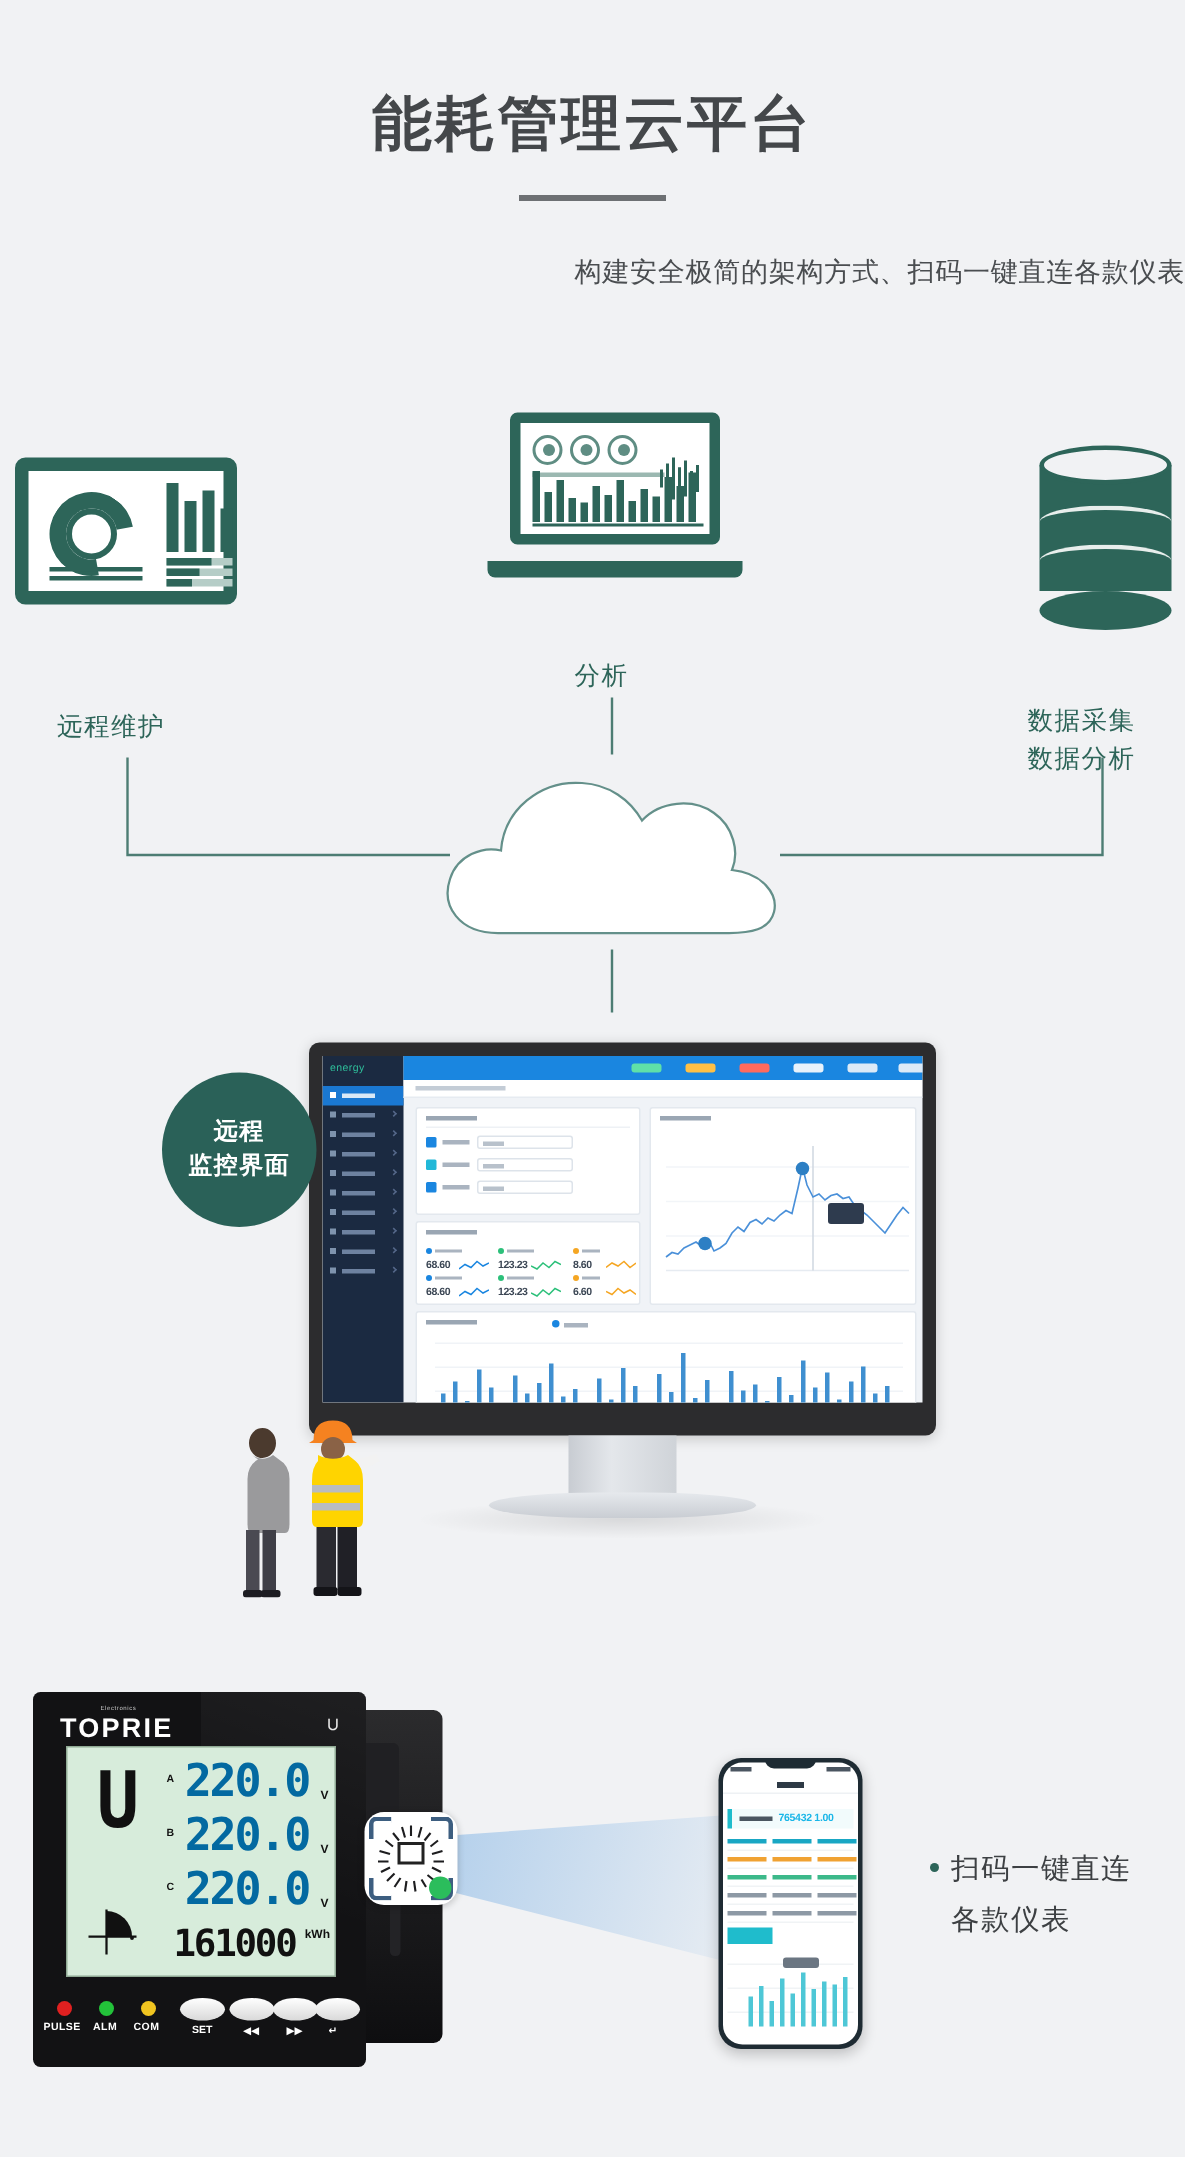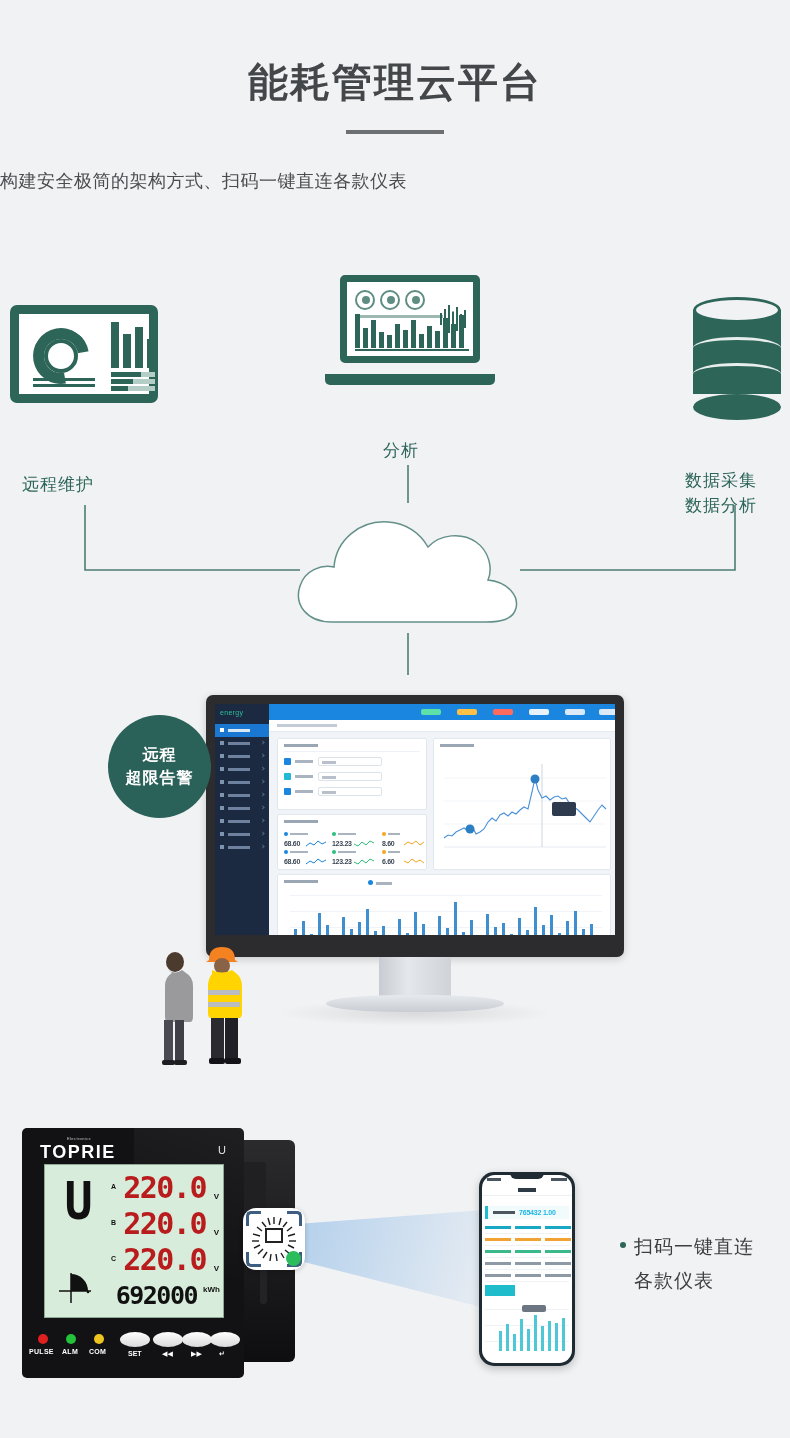--- a/index.html
+++ b/index.html
@@ -13,21 +13,21 @@
   
   #header { position:absolute; left:0; top:17px; width:790px; height:240px; }
   #page-title {
     position:absolute; left:0; top:38px; width:790px; text-align:center;
     font-size:40px; font-weight:bold; letter-spacing:2px; color:#44474a;
   }
   #title-divider {
     position:absolute; left:346px; top:113px; width:98px; height:4px;
     background:#6d7073;
   }
-  #subtitle { position:absolute; left:0; top:148px; width:790px; text-align:left; }
+  #subtitle { position:absolute; left:0; top:148px; width:790px; text-align:right; }
   #subtitle .line { font-size:18px; line-height:33px; color:#4a4d50; letter-spacing:.5px; }
 
   
   #diagram { position:absolute; left:0; top:255px; width:790px; height:420px; }
   .lines-svg { position:absolute; left:0; top:0; width:790px; height:420px; }
 
   
   #icon-report { position:absolute; left:10px; top:50px; width:148px; height:98px;
       border:9px solid #2d6559; border-radius:7px; background:#fff; padding:7px; }
   #icon-report .donut { position:absolute; left:14px; top:14px; width:56px; height:56px;
@@ -69,21 +69,21 @@
 
   
   #cloud { position:absolute; left:290px; top:235px; width:235px; height:145px; }
   #cloud svg { position:absolute; left:0; top:0; }
   #cloud-url { position:absolute; left:0; top:55px; width:235px; text-align:center;
       font-size:19px; font-weight:bold; color:#1f4d44; letter-spacing:.3px; }
   #cloud-sub { position:absolute; left:0; top:84px; width:235px; text-align:center;
       font-size:17px; color:#2d6559; letter-spacing:1px; }
 
   .diagram-label { position:absolute; color:#2d6559; font-size:17px; line-height:25px; letter-spacing:1px; }
-  #label-remote   { left:22px;  top:217px;text-align:center; }
+  #label-remote   { left:38px;  top:217px;text-align:center; }
   #label-analysis { left:383px; top:183px; }
   #label-data     { left:685px; top:213px; text-align:left; }
 
   
   #monitor-scene { position:absolute; left:0; top:670px; width:790px; height:430px; }
 
   #monitor-frame { position:absolute; left:206px; top:25px; width:418px; height:262px;
       background:#2c2c2e; border-radius:7px; padding:9px 9px 22px 9px;
       box-shadow:0 2px 9px rgba(0,0,0,.18); }
   #monitor-screen { width:100%; height:100%; background:#f0f3f7; overflow:hidden; position:relative; }
@@ -162,21 +162,21 @@
   #meter-brand { position:absolute; left:18px; top:14px; font-size:18px; font-weight:bold;
       color:#fff; letter-spacing:1.5px; font-family:"Liberation Sans",sans-serif; }
   #meter-brand-sub { position:absolute; left:45px; top:8px; font-size:4px; color:#c9c9c9; letter-spacing:.4px; }
   #meter-u { position:absolute; right:18px; top:16px; font-size:11px; color:#e6e6e6; }
 
   #lcd { position:absolute; left:22px; top:36px; width:180px; height:154px;
       background:#d7ecdb; border:1px solid #8fa994; }
   #lcd .seg-u { position:absolute; left:18px; top:10px; font-size:52px; line-height:52px;
       color:#111; font-family:"DejaVu Sans Mono",monospace; font-weight:bold; transform:scaleX(.9); }
   #lcd .phase { position:absolute; left:66px; font-size:7px; color:#111; font-weight:bold; }
-  #lcd .val { position:absolute; right:17px; font-size:30px; line-height:30px; color:#b91c1c;
+  #lcd .val { position:absolute; right:17px; font-size:30px; line-height:30px; color:#0369a1;
       font-family:"DejaVu Sans Mono",monospace; font-weight:bold; letter-spacing:-1.5px; }
   #lcd .unit { position:absolute; right:4px; font-size:8px; color:#111; font-weight:bold; }
   #lcd .energy { position:absolute; right:26px; bottom:9px; font-size:25px; line-height:25px; color:#111;
       font-family:"DejaVu Sans Mono",monospace; font-weight:bold; letter-spacing:-1.5px; }
   #lcd .energy-unit { position:absolute; right:3px; bottom:23px; font-size:8px; color:#111; font-weight:bold; }
   #lcd .quad { position:absolute; left:12px; bottom:12px; width:40px; height:36px; }
 
   #meter-ctrl { position:absolute; left:0; bottom:0; width:222px; height:52px; }
   .led { position:absolute; top:8px; width:10px; height:10px; border-radius:50%; }
   .led-label { position:absolute; top:22px; font-size:7px; font-weight:bold; color:#fff; letter-spacing:.3px; }
@@ -544,21 +544,21 @@
 
     </div>
   </div>
 
   <div id="monitor-neck"></div>
   <div id="desk-shadow"></div>
   <div id="monitor-base"></div>
 
   <div id="badge-remote">
     <div>远程</div>
-    <div>超限告警</div>
+    <div>监控界面</div>
   </div>
 
   <svg class="person" id="person-suit" viewBox="0 0 44 115">
     <ellipse cx="23" cy="12" rx="9" ry="10" fill="#4b3a2e"></ellipse>
     <path d="M16,20 q7,5 14,0 l4,3 q7,4 7,13 l0,30 q0,6 -3,6 l-22,0 q-3,0 -3,-6 l0,-30 q0,-9 7,-13 z" fill="#9a9a9c"></path>
     <rect x="12" y="70" width="9" height="42" fill="#4a4a52"></rect>
     <rect x="23" y="70" width="9" height="42" fill="#3f3f47"></rect>
     <rect x="10" y="110" width="13" height="5" rx="2" fill="#1d1d22"></rect>
     <rect x="22" y="110" width="13" height="5" rx="2" fill="#1d1d22"></rect>
   </svg>
@@ -598,21 +598,21 @@
         <div class="unit" style="top:27px;">V</div>
 
         <div class="phase" style="top:54px;">B</div>
         <div class="val" style="top:44px;">220.0</div>
         <div class="unit" style="top:63px;">V</div>
 
         <div class="phase" style="top:90px;">C</div>
         <div class="val" style="top:80px;">220.0</div>
         <div class="unit" style="top:99px;">V</div>
 
-        <div class="energy">692000</div>
+        <div class="energy">161000</div>
         <div class="energy-unit">kWh</div>
 
         <svg class="quad" viewBox="0 0 40 36">
           <line x1="2" y1="22" x2="34" y2="22" stroke="#111" stroke-width="1.5"></line>
           <line x1="14" y1="4" x2="14" y2="34" stroke="#111" stroke-width="1.5"></line>
           <path d="M14,22 L14,5 A17,17 0 0 1 31,22 Z" fill="#111"></path>
           <circle cx="31" cy="23" r="1.3" fill="#111"></circle>
         </svg>
       </div>
 

